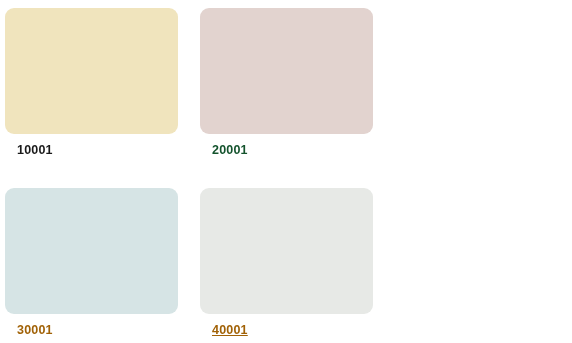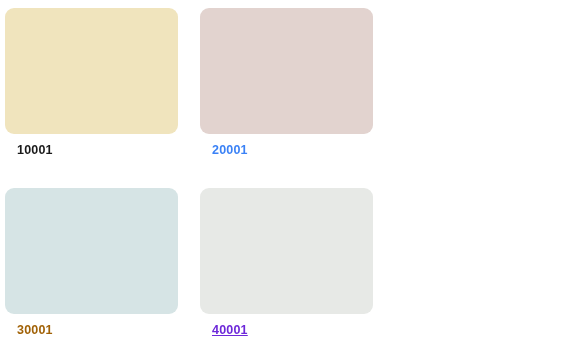--- a/index.html
+++ b/index.html
@@ -58,26 +58,26 @@
 
 <div id="swatch-grid">
 
   <div class="swatch-cell">
     <div class="swatch-chip" style="background-color: rgb(240, 228, 189);"></div>
     <div class="swatch-label" style="color: rgb(26, 26, 26);">10001</div>
   </div>
 
   <div class="swatch-cell">
     <div class="swatch-chip" style="background-color: rgb(226, 211, 207);"></div>
-    <div class="swatch-label" style="color: #3b82f6;">20001</div>
+    <div class="swatch-label" style="color: #14532d;">20001</div>
   </div>
 
   <div class="swatch-cell">
     <div class="swatch-chip" style="background-color: rgb(214, 228, 229);"></div>
     <div class="swatch-label" style="color: #a16207;">30001</div>
   </div>
 
   <div class="swatch-cell">
     <div class="swatch-chip" style="background-color: rgb(231, 233, 230);"></div>
-    <div class="swatch-label" style="color: #6d28d9; text-decoration: underline;">40001</div>
+    <div class="swatch-label" style="color: #a16207; text-decoration: underline;">40001</div>
   </div>
 
 </div>
 
 </body></html>

